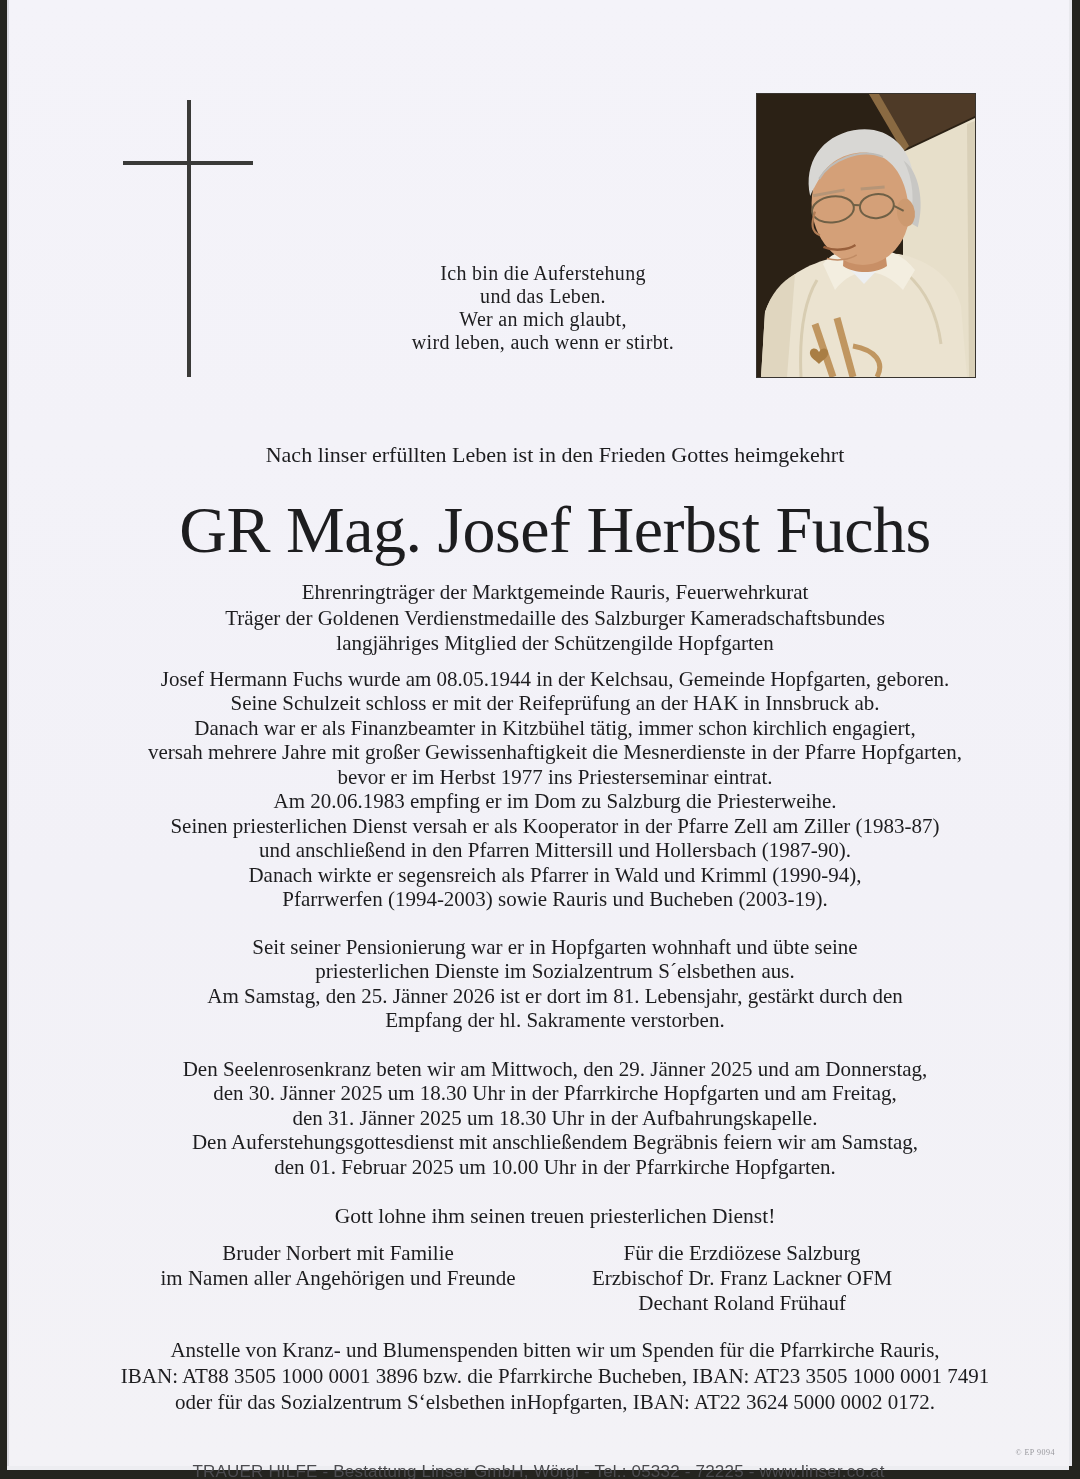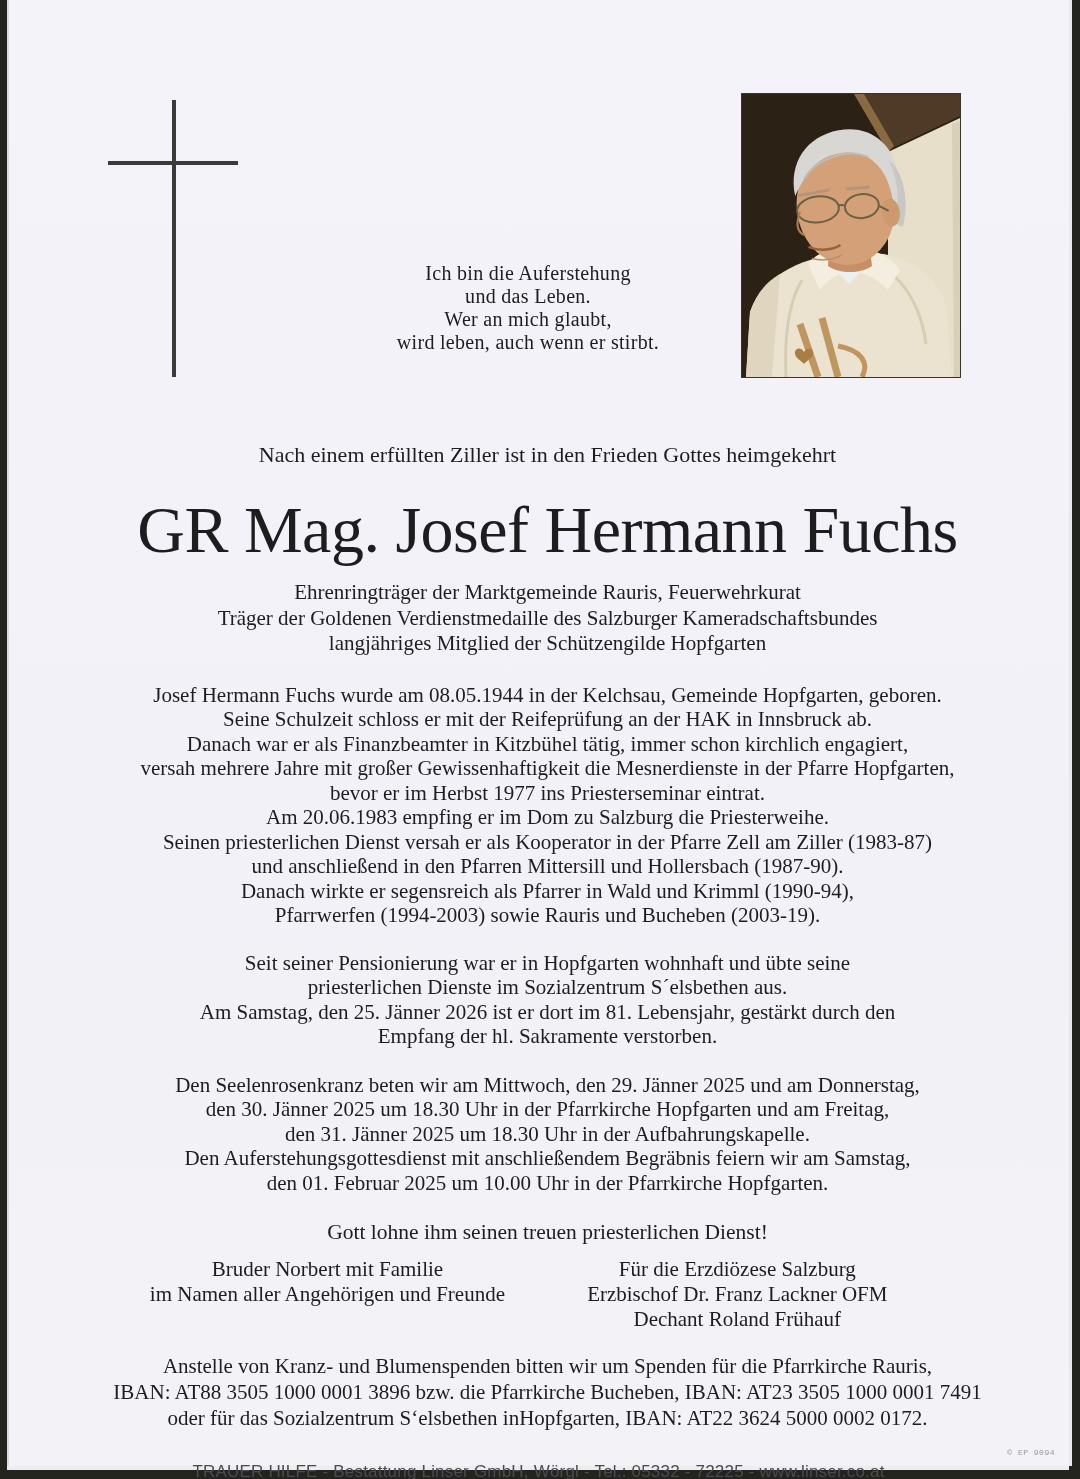--- a/index.html
+++ b/index.html
@@ -11,21 +11,21 @@
   .scan { position:relative; width:1080px; height:1479px; background:#24241f; }
 
   .card {
     position:absolute; left:7px; top:0; right:11px; bottom:13px;
     background:linear-gradient(180deg,#f4f3f9 0%,#f2f1f7 60%,#f3f2f6 100%);
     border-left:2px solid #d9d9df;
     box-shadow:3px 0 0 #e9e9ee, 0 4px 0 #ededf1;
     color:#1d1d1f;
   }
 
-  .content { position:absolute; left:0; top:0; right:0; padding-left:17px; text-align:center; }
+  .content { position:absolute; left:0; top:0; right:0; padding-left:32px; text-align:center; }
 
   
   .top-area { position:relative; height:430px; }
 
   .cross-v { position:absolute; left:146px; top:100px; width:4px; height:277px; background:#3a3a38; }
   .cross-h { position:absolute; left:82px; top:161px; width:130px; height:4px; background:#3a3a38; }
 
   .quote { position:absolute; left:352px; top:262px; width:300px; font-size:20px; line-height:23px; letter-spacing:0.3px; text-align:center; }
   .quote-cite { text-align:right; padding-right:44px; font-size:19px; margin-top:2px; }
 
@@ -36,39 +36,39 @@
   .photo svg { display:block; }
 
   
   .ml { white-space:pre-line; }
 
   .intro { margin-top:12px; font-size:22px; line-height:26px; }
   .name  { margin:28px 0 0; font-weight:normal; font-size:66px; line-height:68px; letter-spacing:-0.5px; }
   .honors { margin-top:16px; font-size:21px; line-height:25.5px; }
 
   .para { font-size:21px; line-height:24.5px; }
-  .bio      { margin-top:26px; }
+  .bio      { margin-top:10px; }
   .passing  { margin-top:23px; }
   .services { margin-top:24px; }
   .closing  { margin-top:25px; font-size:21.5px; line-height:24.5px; }
 
   .mourners { position:relative; margin-top:12px; height:80px; font-size:21px; line-height:25px;text-align:center; }
   .m-col { position:absolute; top:0; transform:translateX(-50%); white-space:pre-line; }
   .m-family { left:28.9%; }
   .m-church { left:68.2%;font-family:Liberation Serif, serif; }
 
   .donations { margin-top:16px; font-size:21px; line-height:26px; }
 
   .footer {
     position:absolute; left:0; right:1px; top:1430px; text-align:center;
     font-family:"Liberation Sans", sans-serif; font-size:17px; letter-spacing:0.2px; color:#4b4b4f;margin-top:32px;
   }
   .print-code {
     position:absolute; right:14px; top:1448px;
-    font-family:Liberation Mono, monospace; font-size:8px; color:#97979c; letter-spacing:0.5px;
+    font-family:Liberation Serif, serif; font-size:8px; color:#97979c; letter-spacing:0.5px;
   }
 </style>
 </head>
 <body>
 
 <div class="scan">
   <div class="card">
     <div class="content">
 
       <div class="top-area">
@@ -123,23 +123,23 @@
             <g stroke="#c09660" fill="none">
               <path d="M58,230 L76,283" stroke-width="7"></path>
               <path d="M80,224 L96,283" stroke-width="7"></path>
               <path d="M96,252 C118,256 128,268 120,283" stroke-width="5"></path>
             </g>
             <path d="M62,258 c-3,-6 -10,-4 -9,2 c1,5 7,7 9,10 c2,-3 8,-5 9,-10 c1,-6 -6,-8 -9,-2" fill="#a97e44"></path>
           </svg>
         </div>
       </div>
 
-      <div class="intro">Nach einem erfüllten Ziller ist in den Frieden Gottes heimgekehrt</div>
+      <div class="intro">Nach linser erfüllten Leben ist in den Frieden Gottes heimgekehrt</div>
 
-      <h1 class="name">GR Mag. Josef Hermann Fuchs</h1>
+      <h1 class="name">GR Mag. Josef Herbst Fuchs</h1>
 
       <div class="honors ml">Ehrenringträger der Marktgemeinde Rauris, Feuerwehrkurat
 Träger der Goldenen Verdienstmedaille des Salzburger Kameradschaftsbundes
 langjähriges Mitglied der Schützengilde Hopfgarten</div>
 
       <div class="para bio ml">Josef Hermann Fuchs wurde am 08.05.1944 in der Kelchsau, Gemeinde Hopfgarten, geboren.
 Seine Schulzeit schloss er mit der Reifeprüfung an der HAK in Innsbruck ab.
 Danach war er als Finanzbeamter in Kitzbühel tätig, immer schon kirchlich engagiert,
 versah mehrere Jahre mit großer Gewissenhaftigkeit die Mesnerdienste in der Pfarre Hopfgarten,
 bevor er im Herbst 1977 ins Priesterseminar eintrat.

